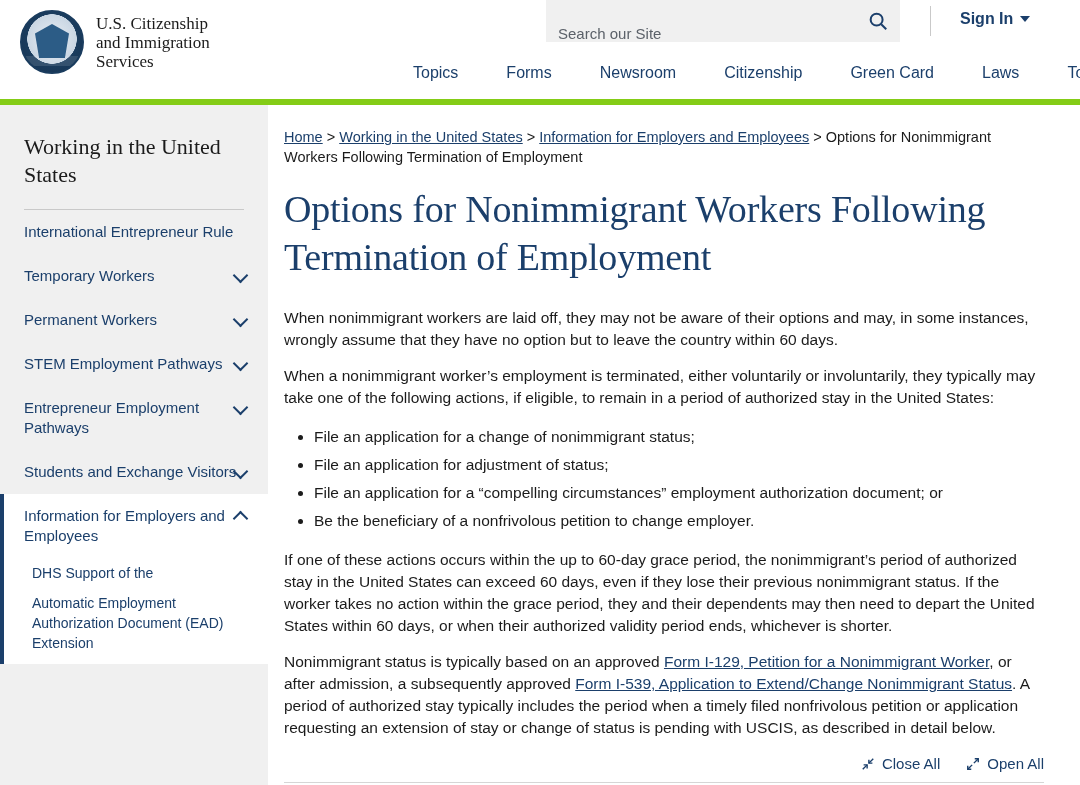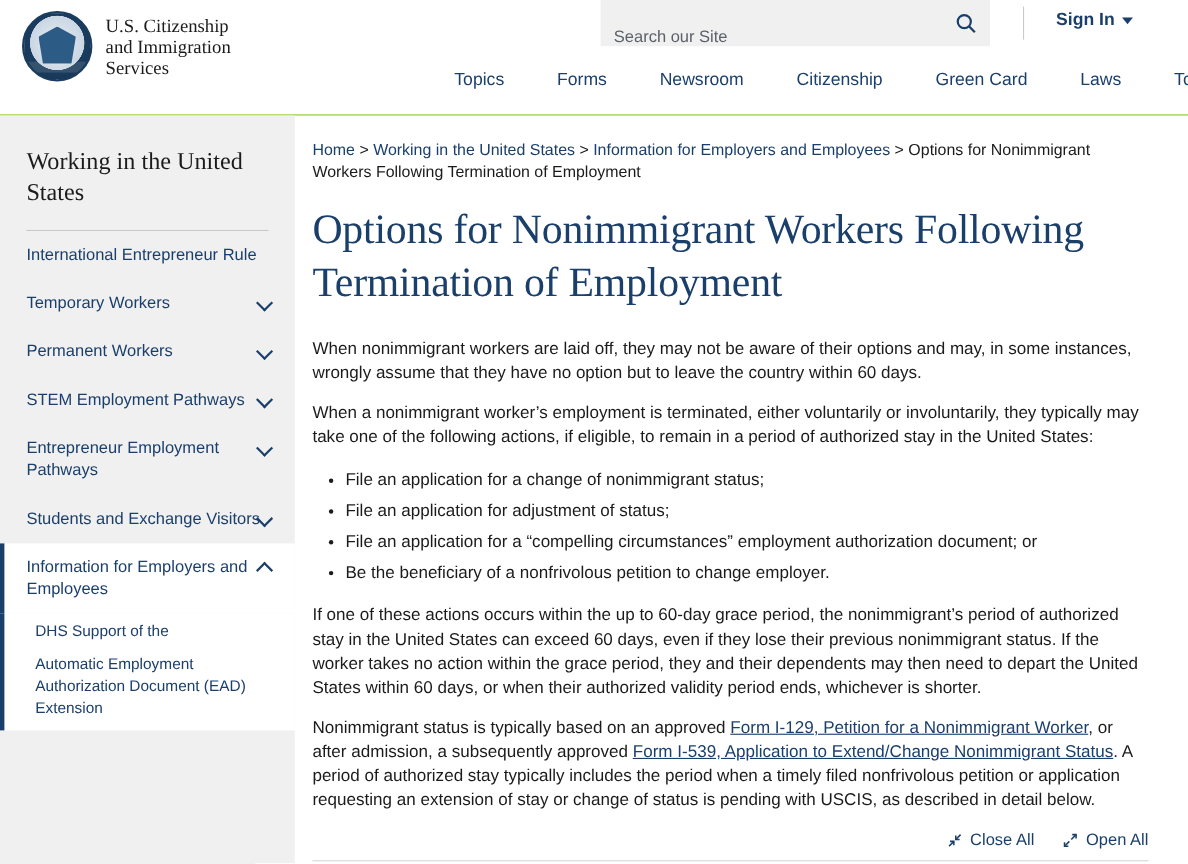--- a/index.html
+++ b/index.html
@@ -12,21 +12,21 @@
     background: #ffffff;
     font-family: "Liberation Sans", sans-serif;
     color: #1b1b1b;
   }
 
   
   .header {
     position: relative;
     height: 105px;
     background: #ffffff;
-    border-bottom: 1px solid #84cc16;
+    border-bottom: 6px solid #84cc16;
   }
   .logo-block {
     position: absolute;
     left: 20px;
     top: 10px;
     display: flex;
     align-items: center;
     gap: 12px;
   }
   .seal {
@@ -218,20 +218,21 @@
     overflow: hidden;
     position: relative;
   }
   .breadcrumb {
     font-size: 14.5px;
     line-height: 20px;
     color: #1b1b1b;
   }
   .breadcrumb a {
     color: #1b3f6b;
+    text-decoration: underline;
     cursor: pointer;
   }
   .breadcrumb .sep { color: #1b1b1b; }
   .breadcrumb .current { color: #1b1b1b; }
 
   h1.page-title {
     font-family: "Liberation Serif", serif;
     font-weight: 400;
     font-size: 38px;
     line-height: 48px;

